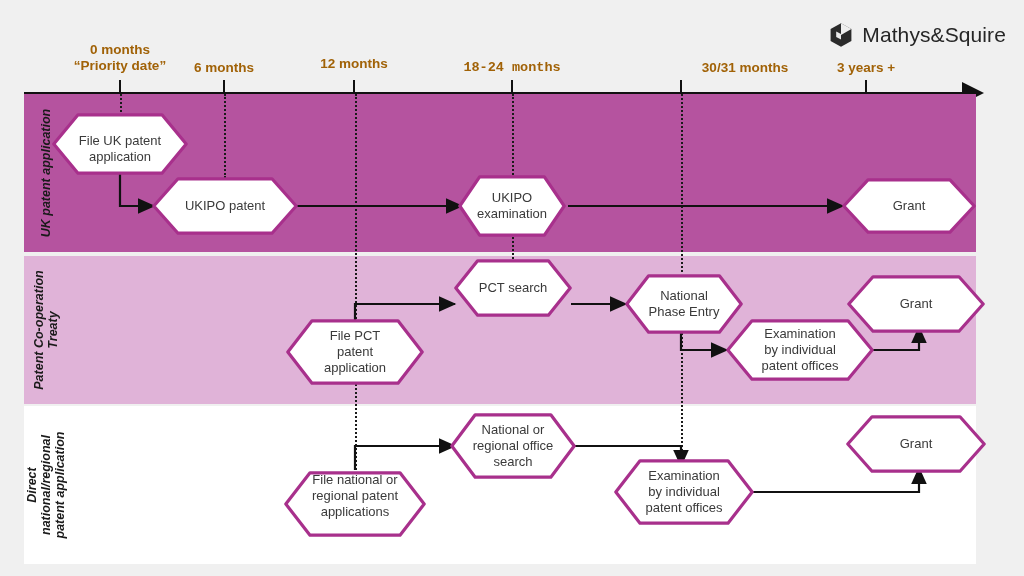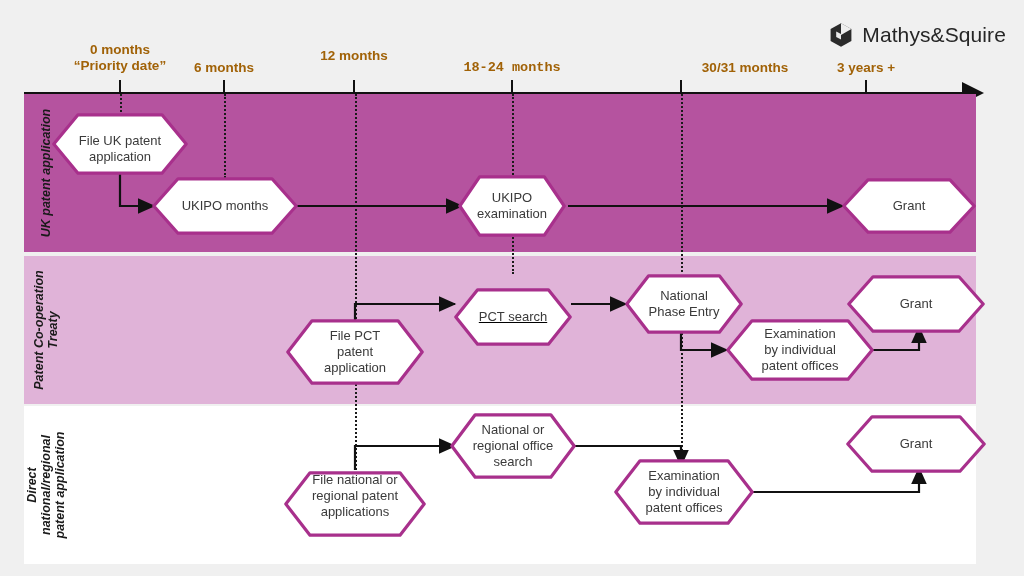--- a/index.html
+++ b/index.html
@@ -76,21 +76,21 @@
   </div>
 
   <div class="axis-line"></div>
   <div class="axis-arrow"></div>
   <div id="ticks">
       <div class="tick" style="left: 119px;"></div>
       <div class="tick-label" style="left: 120px; top: 42px;">0 months<br>“Priority date”</div>
       <div class="tick" style="left: 223px;"></div>
       <div class="tick-label" style="left: 224px; top: 60px; text-align: center;">6 months</div>
       <div class="tick" style="left: 353px;"></div>
-      <div class="tick-label" style="left: 354px; top: 48px;">12 months</div>
+      <div class="tick-label" style="left: 354px; top: 56px;">12 months</div>
       <div class="tick" style="left: 511px;"></div>
       <div class="tick-label" style="left: 512px; top: 60px; font-family: Liberation Mono, monospace;">18-24 months</div>
       <div class="tick" style="left: 680px;"></div>
       <div class="tick-label" style="left: 717px; top: 60px; margin-left: 28px;">30/31 months</div>
       <div class="tick" style="left: 865px;"></div>
       <div class="tick-label" style="left: 866px; top: 60px;">3 years +</div>
     </div>
 
   <div class="band band-1">
     <div class="band-label">
@@ -144,41 +144,41 @@
       <div class="hex" style="left: 52px; top: 113px; width: 136px; height: 72px;">
         <svg width="136" height="62">
           <polygon points="26,1.8 110,1.8 134.2,31 110,60.2 26,60.2 1.8,31" fill="#ffffff" stroke="#a8308c" stroke-width="3.2" stroke-linejoin="round"></polygon>
         </svg>
         <div class="hex-label">File UK patent<br>application</div>
       </div>
       <div class="hex" style="left: 152px; top: 177px; width: 146px; height: 58px;">
         <svg width="146" height="58">
           <polygon points="26,1.8 120,1.8 144.2,29 120,56.2 26,56.2 1.8,29" fill="#ffffff" stroke="#a8308c" stroke-width="3.2" stroke-linejoin="round"></polygon>
         </svg>
-        <div class="hex-label">UKIPO months</div>
+        <div class="hex-label">UKIPO patent</div>
       </div>
       <div class="hex" style="left: 458px; top: 175px; width: 108px; height: 62px;">
         <svg width="108" height="62">
           <polygon points="21.6,1.8 86.4,1.8 106.2,31 86.4,60.2 21.6,60.2 1.8,31" fill="#ffffff" stroke="#a8308c" stroke-width="3.2" stroke-linejoin="round"></polygon>
         </svg>
         <div class="hex-label">UKIPO<br>examination</div>
       </div>
       <div class="hex" style="left: 842px; top: 178px; width: 134px; height: 56px;">
         <svg width="134" height="56">
           <polygon points="26,1.8 108,1.8 132.2,28 108,54.2 26,54.2 1.8,28" fill="#ffffff" stroke="#a8308c" stroke-width="3.2" stroke-linejoin="round"></polygon>
         </svg>
         <div class="hex-label">Grant</div>
       </div>
       <div class="hex" style="left: 286px; top: 319px; width: 138px; height: 66px;">
         <svg width="138" height="66">
           <polygon points="26,1.8 112,1.8 136.2,33 112,64.2 26,64.2 1.8,33" fill="#ffffff" stroke="#a8308c" stroke-width="3.2" stroke-linejoin="round"></polygon>
         </svg>
         <div class="hex-label">File PCT<br>patent<br>application</div>
       </div>
-      <div class="hex" style="left: 454px; top: 288px; width: 118px; height: 58px; text-decoration: underline;">
+      <div class="hex" style="left: 454px; top: 259px; width: 118px; height: 58px;">
         <svg width="118" height="58">
           <polygon points="23.6,1.8 94.4,1.8 116.2,29 94.4,56.2 23.6,56.2 1.8,29" fill="#ffffff" stroke="#a8308c" stroke-width="3.2" stroke-linejoin="round"></polygon>
         </svg>
         <div class="hex-label">PCT search</div>
       </div>
       <div class="hex" style="left: 625px; top: 274px; width: 118px; height: 60px;">
         <svg width="118" height="60">
           <polygon points="23.6,1.8 94.4,1.8 116.2,30 94.4,58.2 23.6,58.2 1.8,30" fill="#ffffff" stroke="#a8308c" stroke-width="3.2" stroke-linejoin="round"></polygon>
         </svg>
         <div class="hex-label">National<br>Phase Entry</div>

